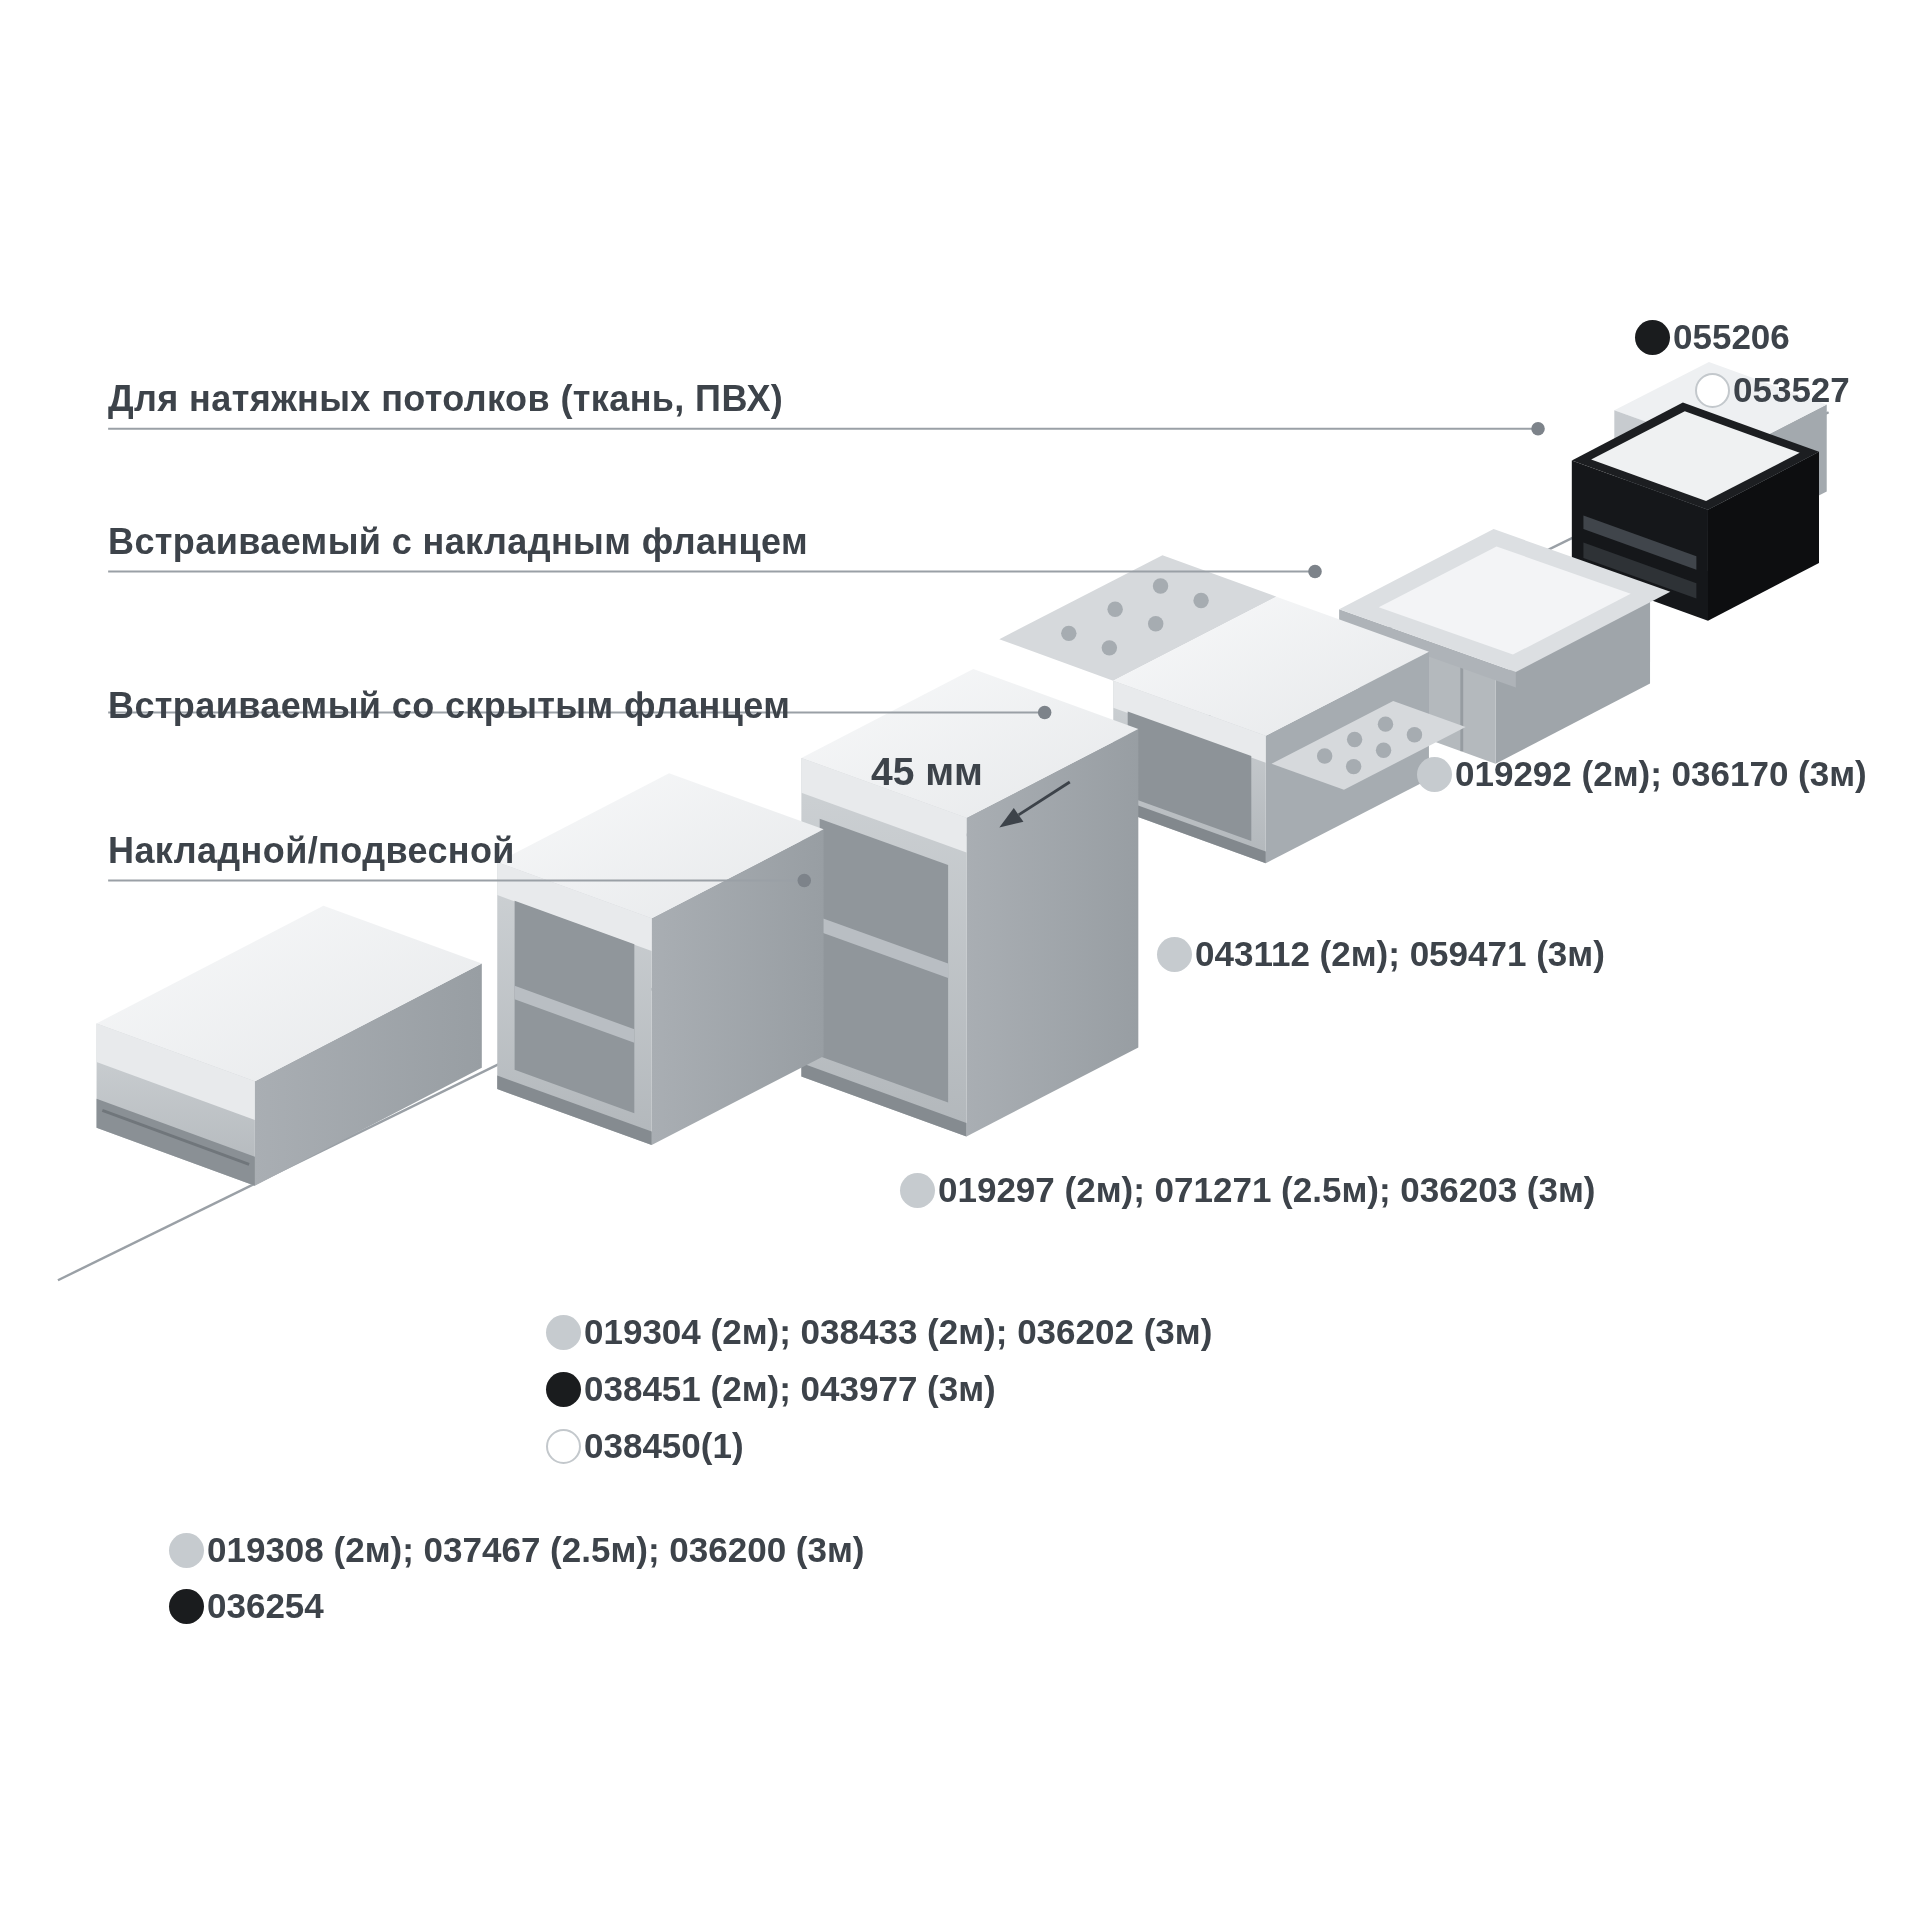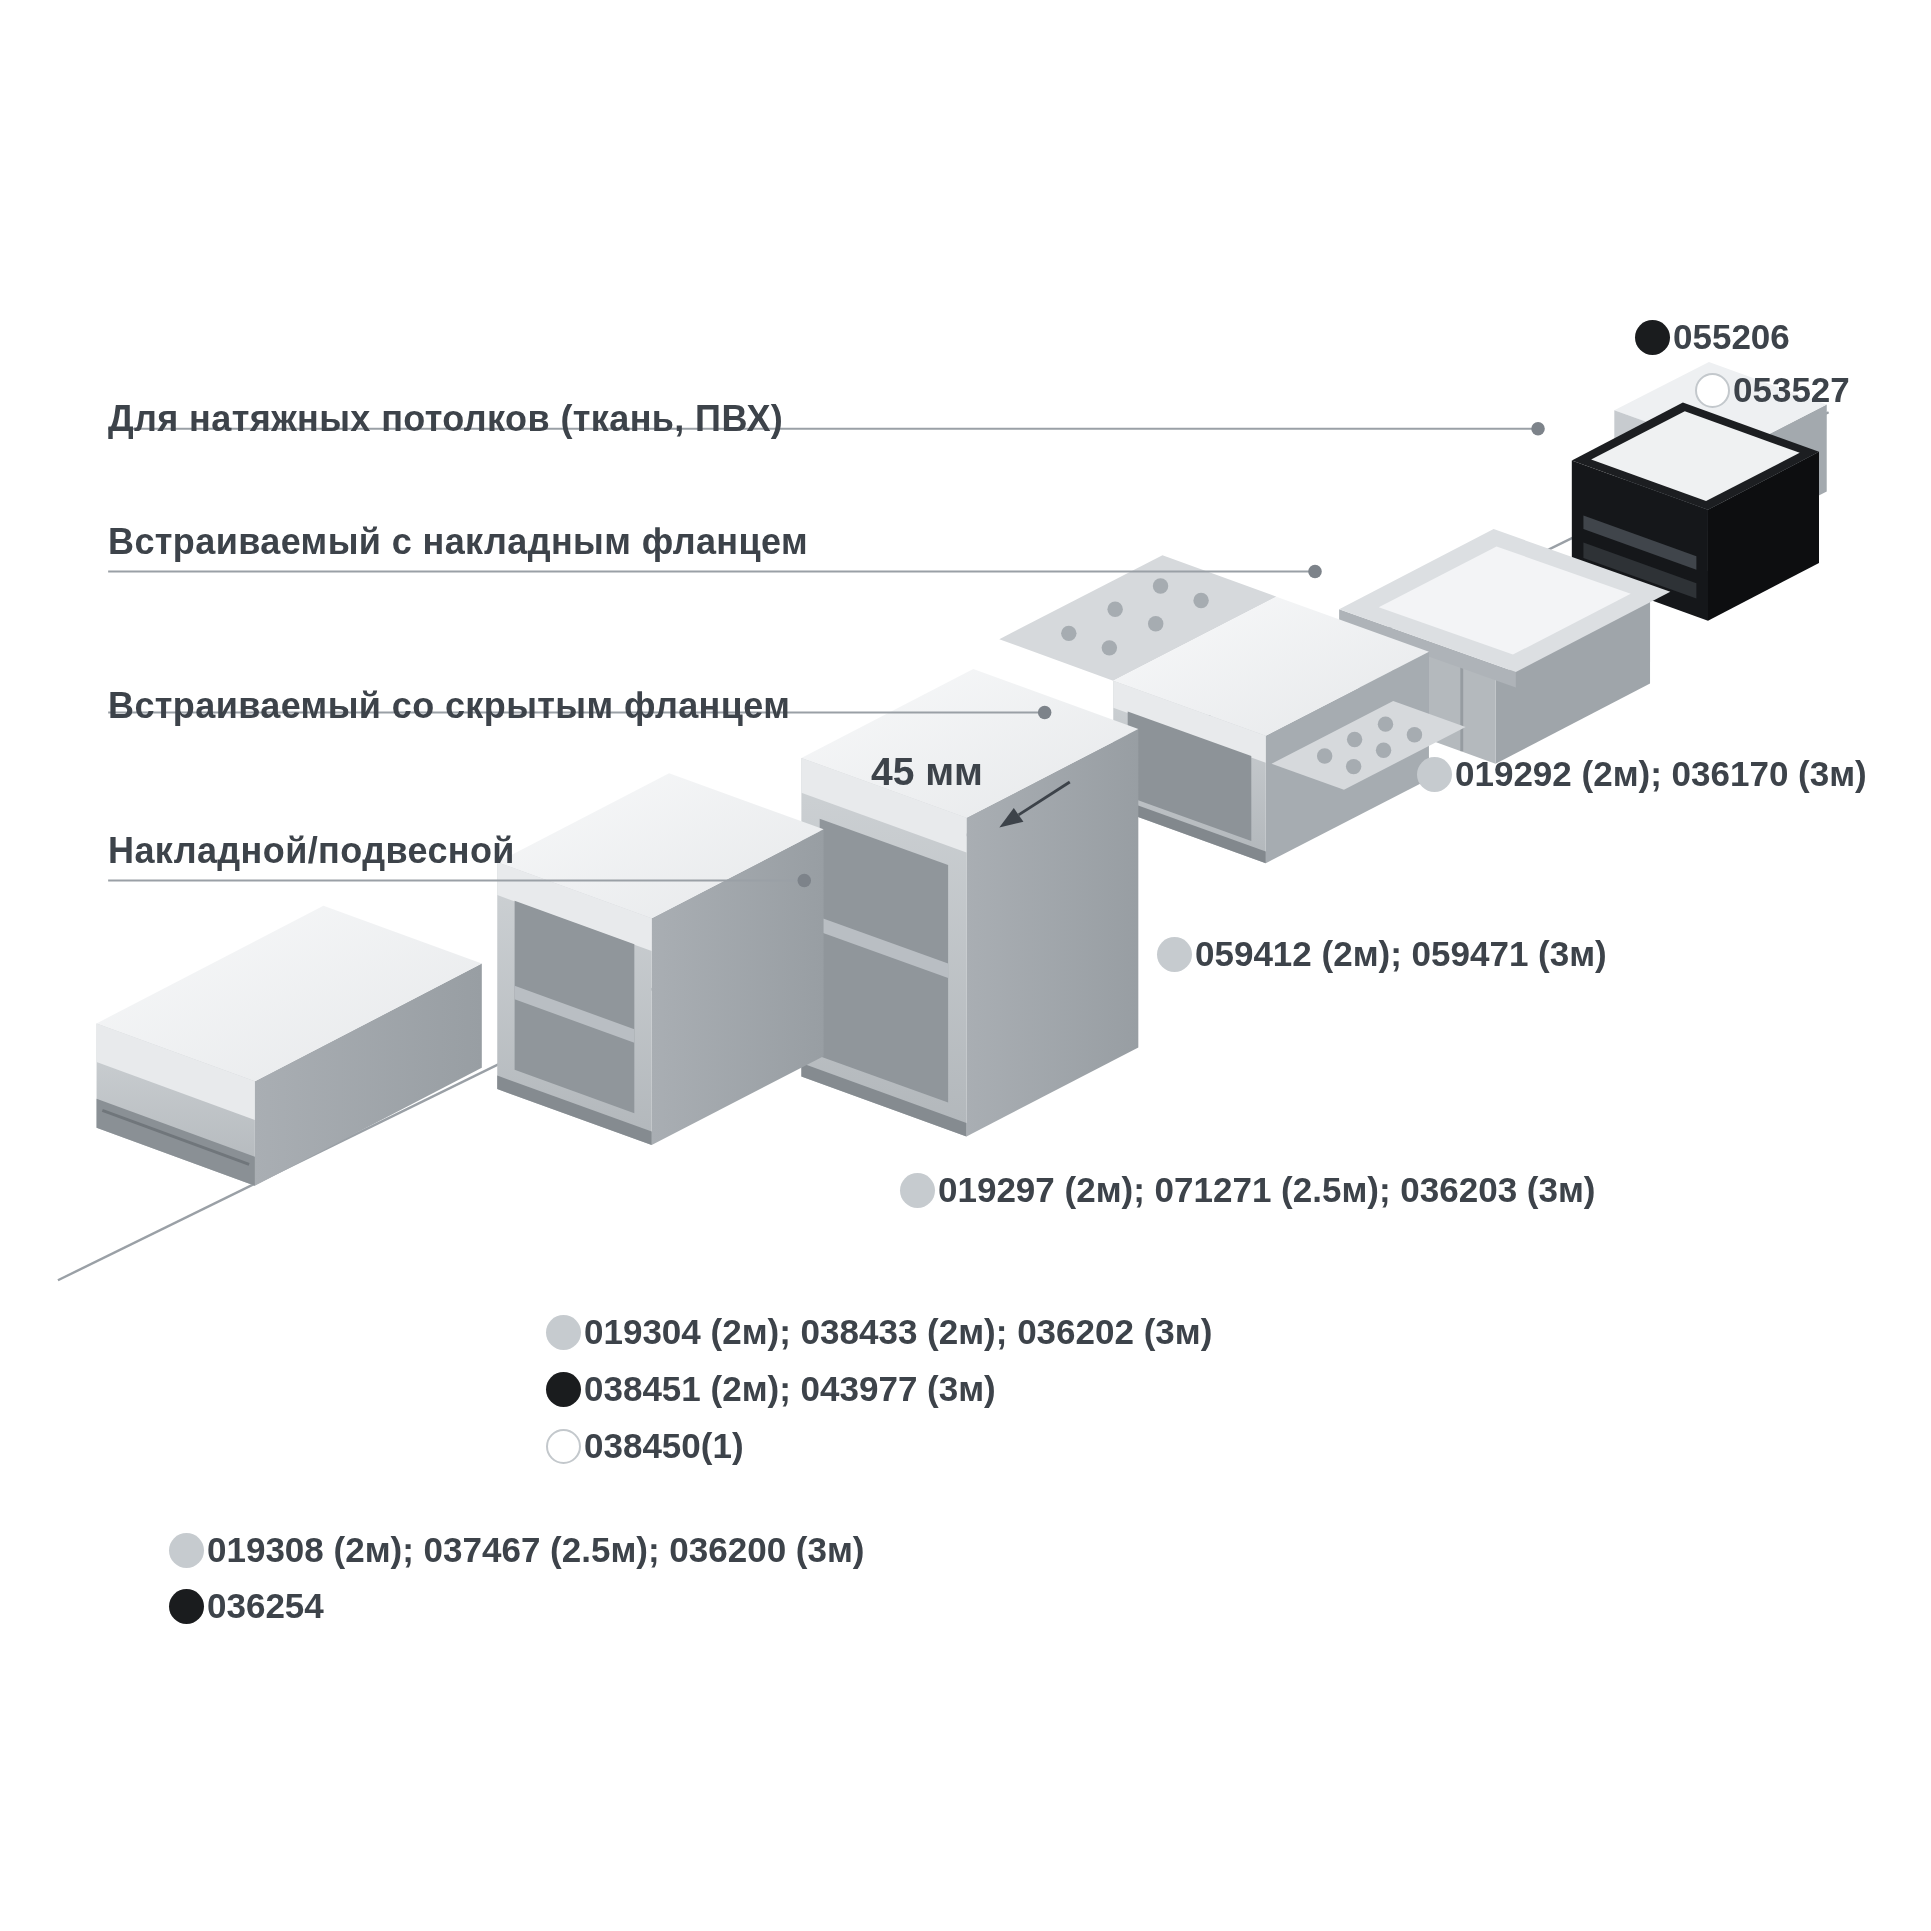--- a/index.html
+++ b/index.html
@@ -169,42 +169,42 @@
       <line x1="112" y1="912" x2="833" y2="912" stroke="#9aa0a6" stroke-width="2"></line>
       <circle cx="833" cy="912" r="7" fill="#7d838a"></circle>
     </g>
 
     <g>
       <line x1="1108" y1="810" x2="1055" y2="844" stroke="#3d434a" stroke-width="3"></line>
       <polygon points="1035,857 1050,837 1060,851" fill="#3d434a"></polygon>
     </g>
   </svg>
 
-  <div class="cat" style="left:108px; top:398px;">Для натяжных потолков (ткань, ПВХ)</div>
+  <div class="cat" style="left:108px; top:378px;">Для натяжных потолков (ткань, ПВХ)</div>
   <div class="cat" style="left:108px; top:521px;">Встраиваемый с накладным фланцем</div>
   <div class="cat" style="left:108px; top:662px;margin-top:23px;">Встраиваемый со скрытым фланцем</div>
   <div class="cat" style="left:108px; top:830px;">Накладной/подвесной</div>
 
   <div class="dim" style="left:871px; top:750px;">45 мм</div>
 
   <div class="code" style="left:1635px; top:313px;">
     <span class="dot" data-marker="black"></span>
     <span>055206</span>
   </div>
   <div class="code" style="left:1695px; top:366px;">
     <span class="dot" data-marker="white"></span>
     <span>053527</span>
   </div>
   <div class="code" style="left:1417px; top:750px;">
     <span class="dot" data-marker="gray"></span>
     <span>019292 (2м); 036170 (3м)</span>
   </div>
   <div class="code" style="left:1157px; top:930px;">
     <span class="dot" data-marker="gray"></span>
-    <span>059412 (2м); 059471 (3м)</span>
+    <span>043112 (2м); 059471 (3м)</span>
   </div>
   <div class="code" style="left:900px; top:1166px;">
     <span class="dot" data-marker="gray"></span>
     <span>019297 (2м); 071271 (2.5м); 036203 (3м)</span>
   </div>
   <div class="code" style="left:546px; top:1308px;">
     <span class="dot" data-marker="gray"></span>
     <span>019304 (2м); 038433 (2м); 036202 (3м)</span>
   </div>
   <div class="code" style="left:546px; top:1365px;">

